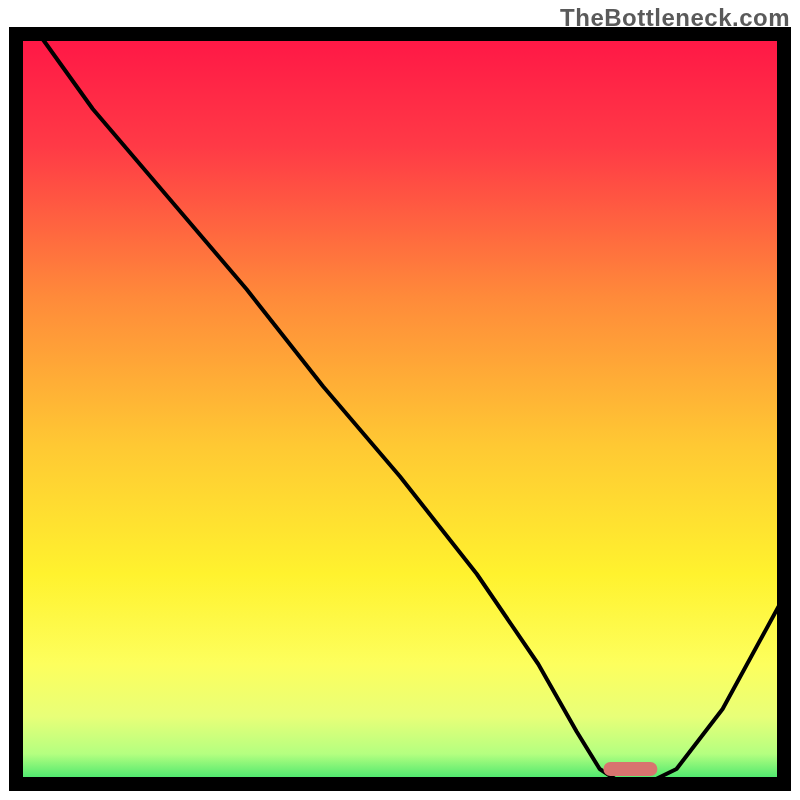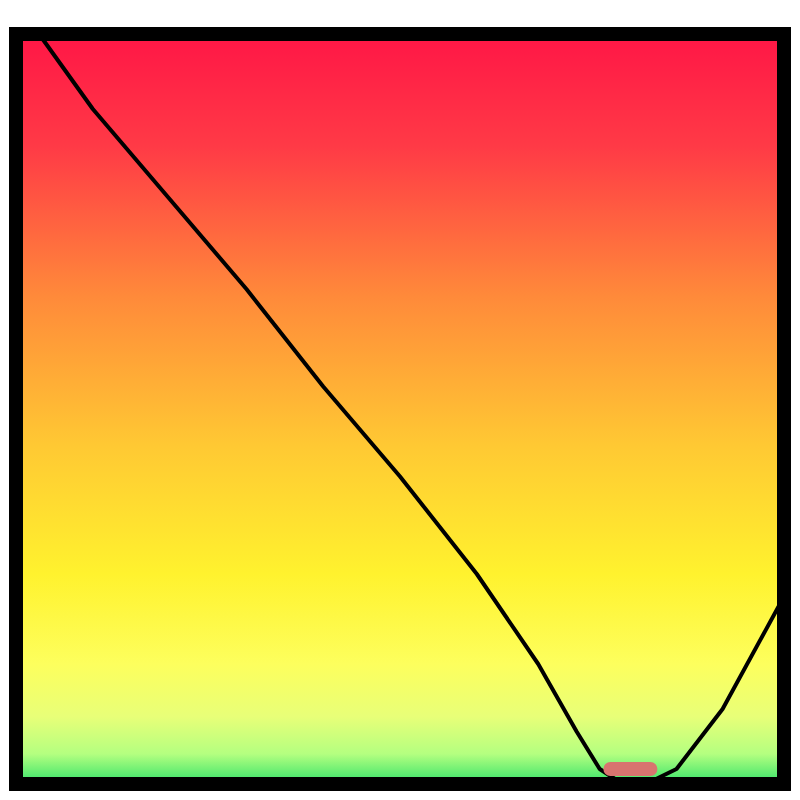--- a/index.html
+++ b/index.html
@@ -28,20 +28,21 @@
   svg {
     position: absolute;
     left: 0;
     top: 0;
   }
 </style>
 </head>
 <body>
 
 <div class="frame">
+  <div class="watermark">TheBottleneck.com</div>
 
   <svg id="chart-svg" width="800" height="800" viewBox="0 0 800 800">
     <defs>
       <linearGradient id="bg-grad" x1="0" y1="0" x2="0" y2="1">
           <stop offset="0%" stop-color="#ff1646"></stop>
           <stop offset="15%" stop-color="#ff3a46"></stop>
           <stop offset="35%" stop-color="#ff8a3a"></stop>
           <stop offset="55.00000000000001%" stop-color="#ffc933"></stop>
           <stop offset="72%" stop-color="#fff22e"></stop>
           <stop offset="84%" stop-color="#fdff5d"></stop>

